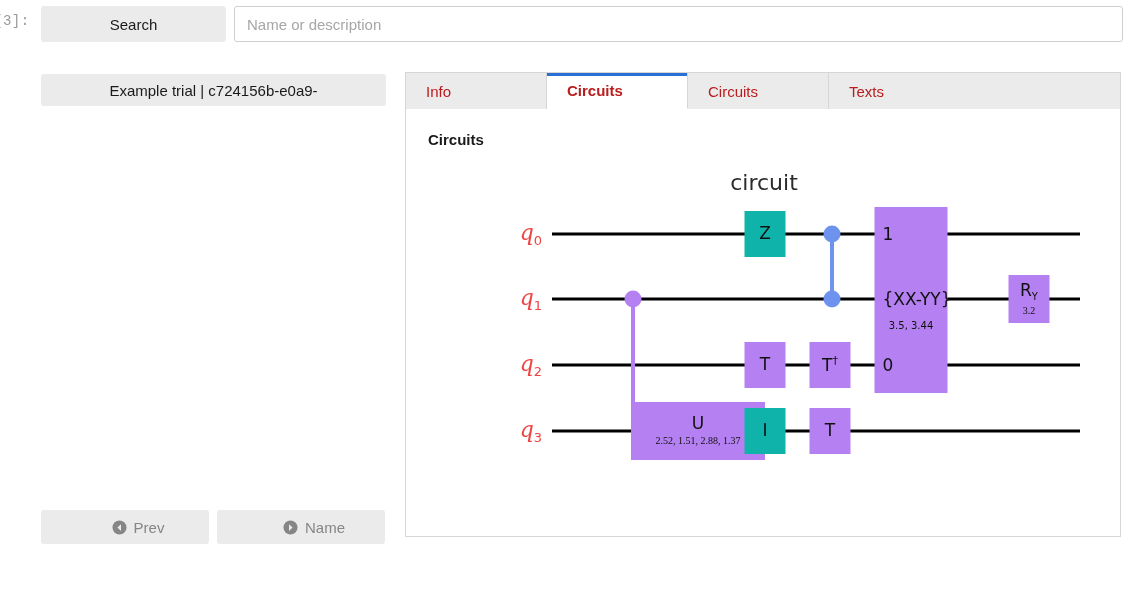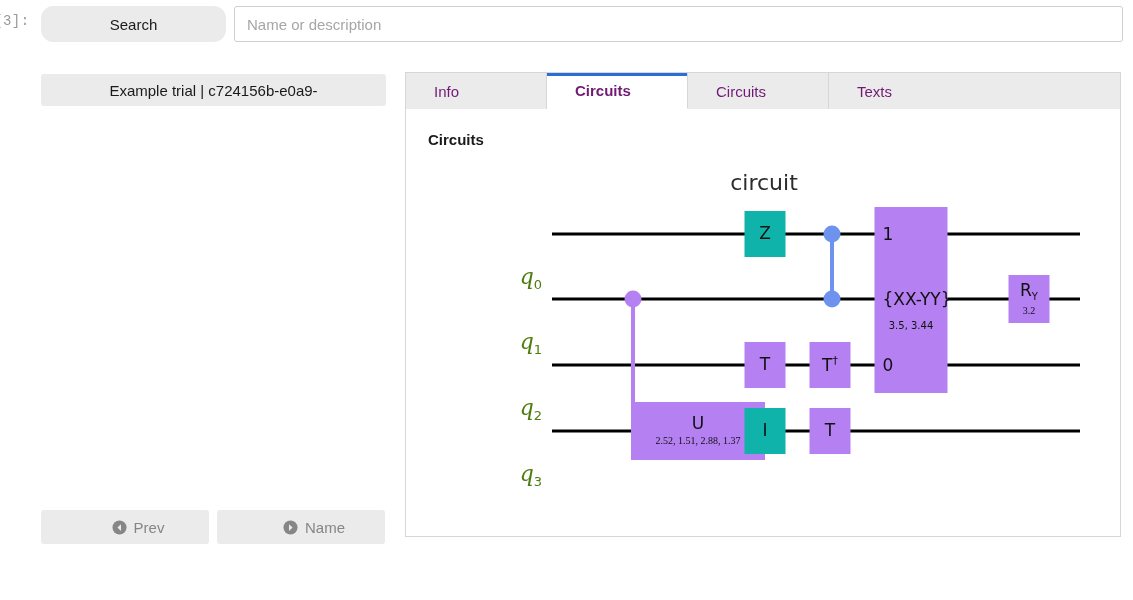--- a/index.html
+++ b/index.html
@@ -29,21 +29,21 @@
     left: 41px; top: 6px;
     display: flex;
     align-items: stretch;
     width: 1082px;
   }
   .search-button {
     width: 185px;
     height: 36px;
     background: #ebebeb;
     border: 1px solid #ebebeb;
-    border-radius: 12px;
+    border-radius: 3px;
     color: #1a1a1a;
     font-size: 15px;
     display: flex;
     align-items: center;
     justify-content: center;
     cursor: pointer;
   }
   .search-input {
     margin-left: 8px;
     flex: 1;
@@ -119,23 +119,23 @@
     border-bottom: 1px solid #d6d6d6;
     background: #fff;
   }
   .tab {
     width: 141px;
     height: 36px;
     background: #ebebeb;
     border-right: 1px solid #d6d6d6;
     display: flex;
     align-items: center;
-    padding-left: 28px;
-    font-size: 15px;
-    color: #701a75;
+    padding-left: 20px;
+    font-size: 15px;
+    color: #b91c1c;
     cursor: pointer;
     position: relative;
   }
   .tab.active {
     background: #ffffff;
     border-bottom: 1px solid #ffffff;
     margin-bottom: -1px;
     font-weight: bold;
   }
   .tab.active::before {
@@ -168,23 +168,22 @@
     text-align: center;
     font-size: 22px;
     color: #2b2b2b;
     font-family: "DejaVu Sans", sans-serif;
   }
   .qlabel {
     position: absolute;
     font-family: "DejaVu Serif", serif;
     font-style: italic;
     font-size: 22px;
-    color: #4d7c0f;
+    color: #ef4444;
     transform: translate(-100%, -50%);
-    margin-top: 44px;
   }
   .qlabel sub {
     font-size: 13px;
     font-style: normal;
     font-family: "DejaVu Sans", sans-serif;
   }
   .wire {
     position: absolute;
     height: 3px;
     background: #000;

